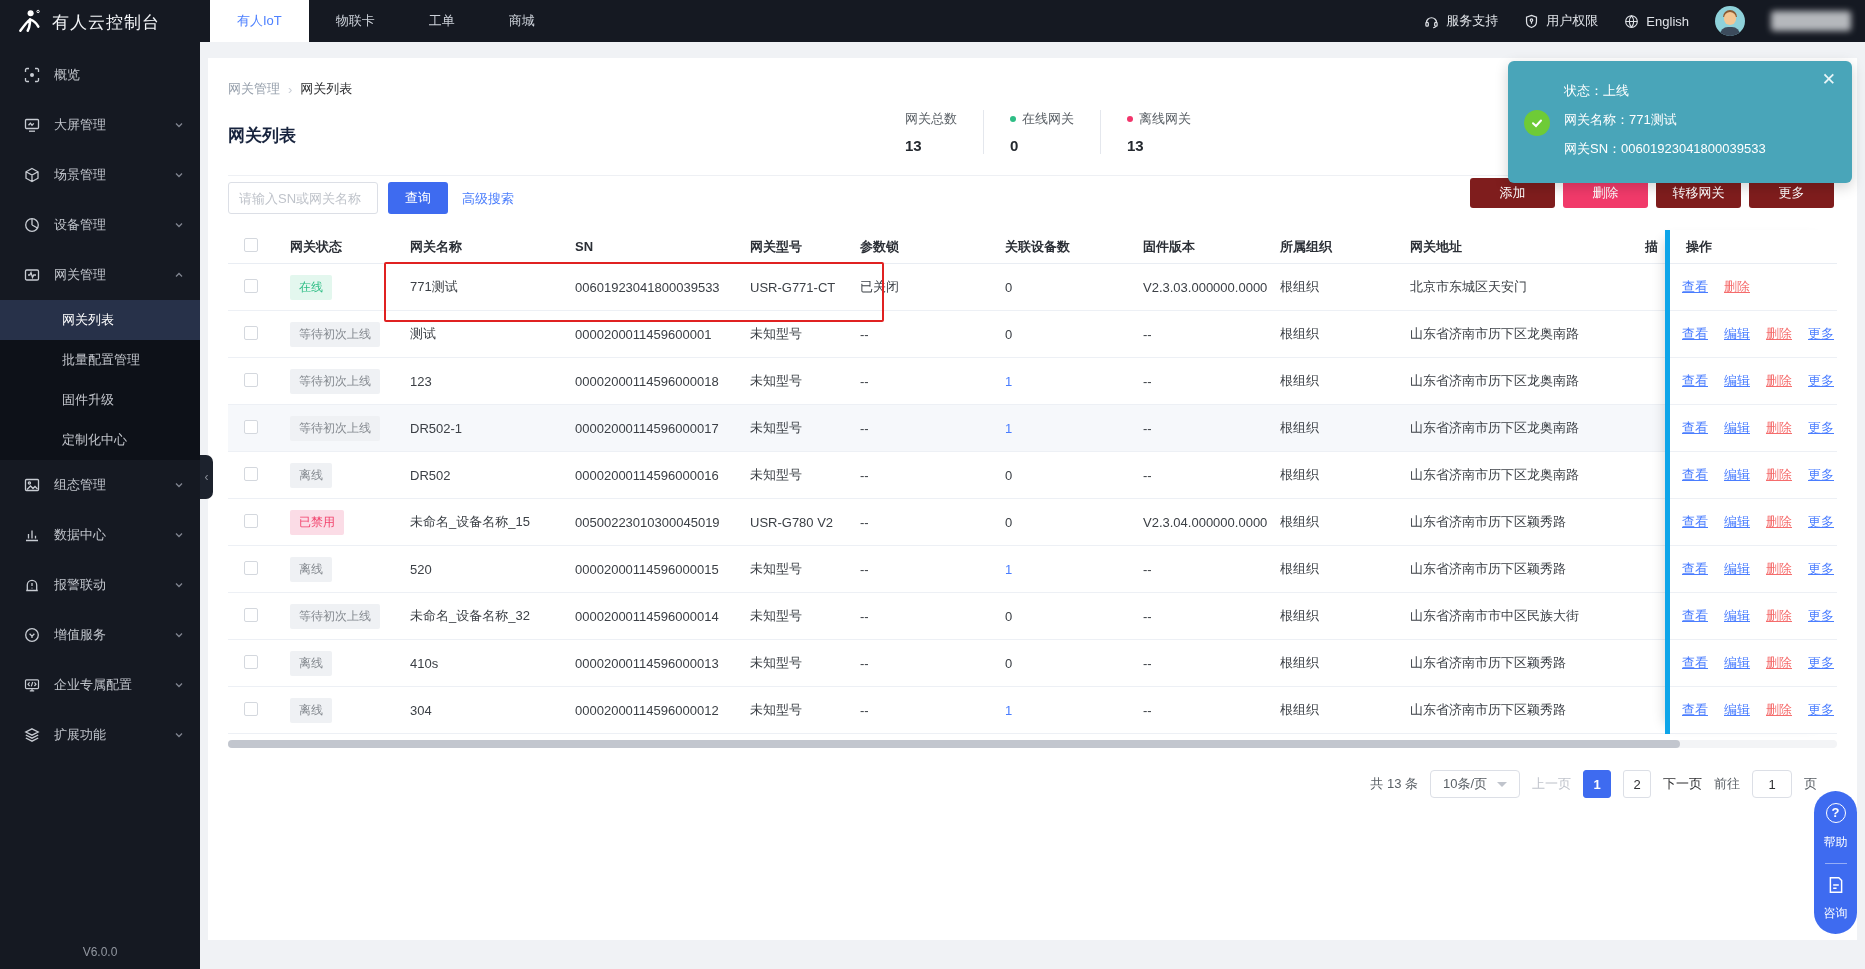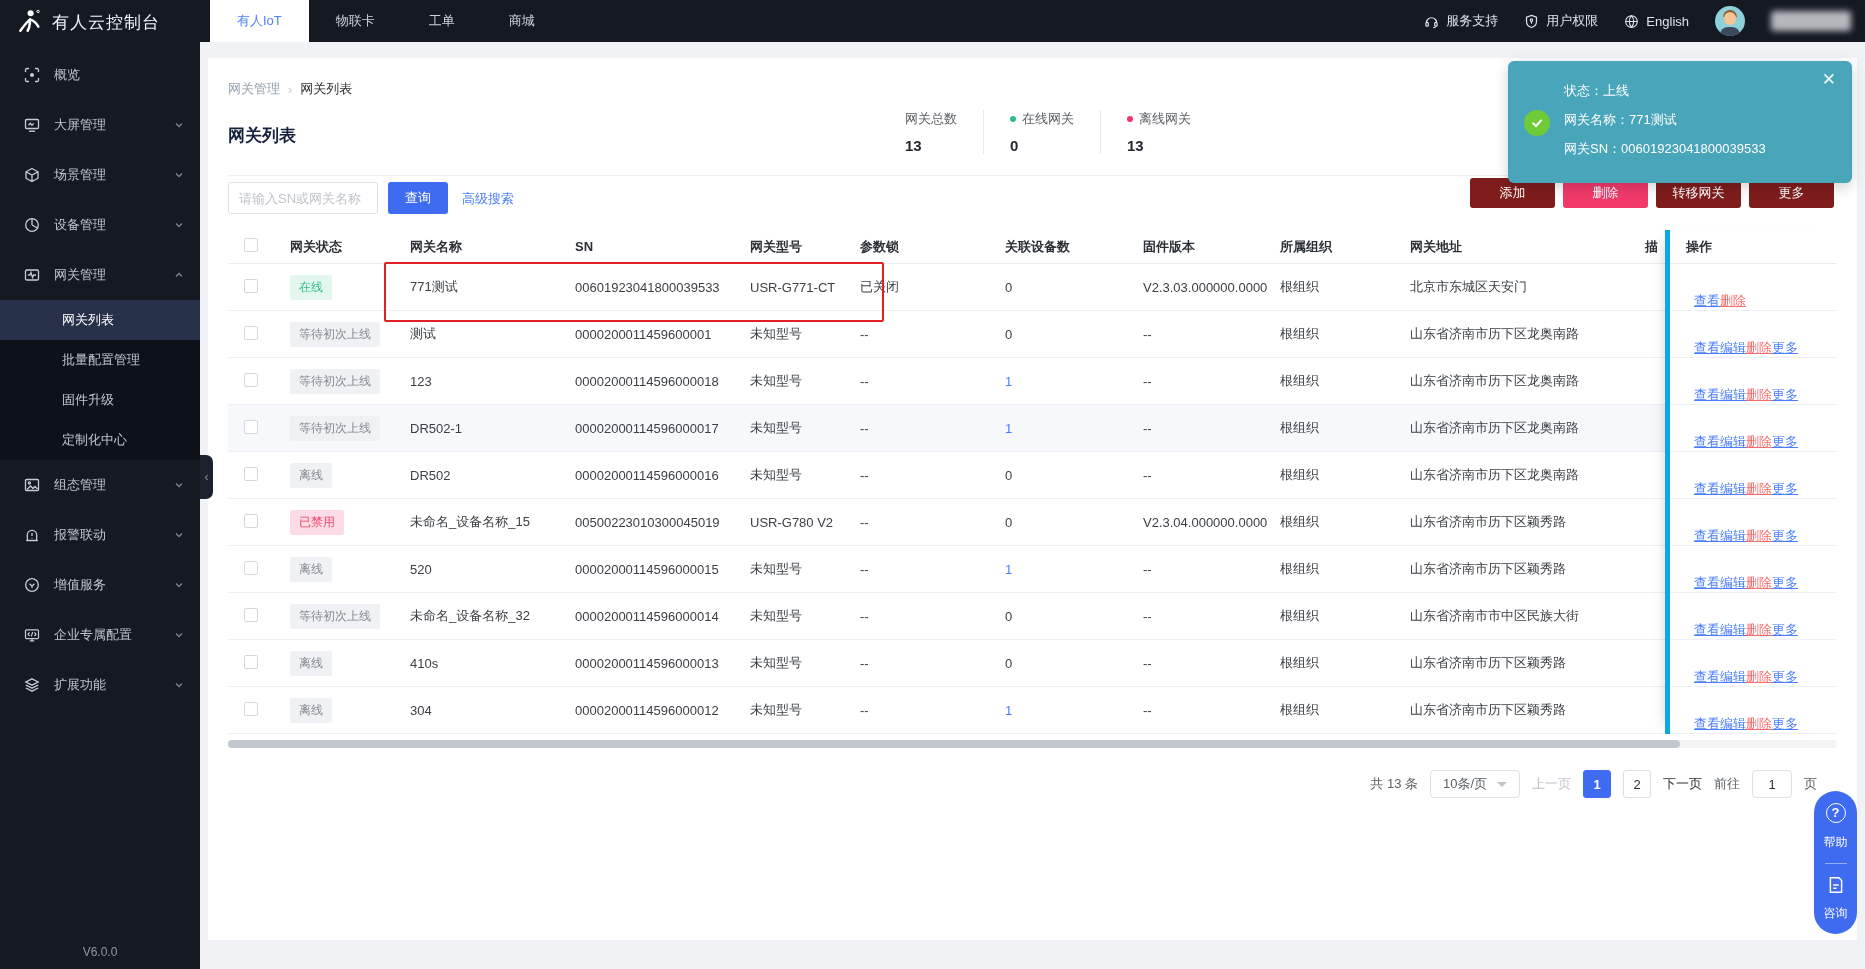--- a/index.html
+++ b/index.html
@@ -69,21 +69,21 @@
   .b-online { background:#e3f7ee; color:#2ebd85; }
   .b-waiting, .b-offline { background:#eff1f4; color:#84898f; }
   .b-disabled { background:#fbdce6; color:#f2436d; }
   .dev-link { color:#4a7dff; cursor:pointer; }
   .red-box { position:absolute; left:156px; top:-2px; width:500px; height:60px; border:2px solid #e02121; border-radius:2px; z-index:3; pointer-events:none; }
   .c-clip { color:#2b2f36; font-weight:bold; }
 
   
   .ops-panel { position:absolute; left:1457px; top:172px; width:172px; background:#fff; border-left:5px solid #0ea5e9; box-shadow:-10px 0 12px -10px rgba(0,0,0,.18); z-index:4; }
   .ops-head { height:34px; display:flex; align-items:center; padding-left:16px; border-bottom:1px solid #e9edf3; font-weight:bold; color:#2b2f36; }
-  .ops-row { height:47px; display:flex; align-items:flex-end; padding-left:24px; border-bottom:1px solid #edf0f5; }
+  .ops-row { height:47px; display:flex; align-items:center; gap:16px; padding-left:12px; border-bottom:1px solid #edf0f5; }
   .op { font-size:13px; color:#4a7dff; text-decoration:underline; }
   .op.delete { color:#f56c6c; }
 
   .hscroll-track { position:absolute; left:20px; top:682px; width:1609px; height:8px; border-radius:4px; background:#f3f4f6; }
   .hscroll-thumb { position:absolute; left:0; top:0; width:1452px; height:8px; border-radius:4px; background:#c2c6ce; cursor:pointer; }
 
   
   .pager { position:absolute; top:712px; right:40px; display:flex; align-items:center; gap:12px; font-size:13px; color:#5a6066; }
   .psel { width:90px; height:28px; border:1px solid #dcdfe6; border-radius:4px; display:flex; align-items:center; justify-content:center; gap:10px; color:#5a6066; cursor:pointer; }
   .psel .tri { width:0; height:0; border-left:5px solid transparent; border-right:5px solid transparent; border-top:5px solid #c0c4cc; }
@@ -242,20 +242,33 @@
     </div>
     <div class="m-item">
       <span style="display:flex;">
         <svg class="ic" width="16" height="16" viewBox="0 0 16 16" fill="none" stroke="#c8ccd3" stroke-width="1.3">
           <rect x="1.5" y="2.5" width="13" height="11" rx="1"></rect>
           <circle cx="5.4" cy="6" r="1.1"></circle>
           <path d="M3 12.5 6.5 9 9 11.5 11 9.5 13.5 12"></path>
         </svg>
       </span>
       <span>组态管理</span>
+      <span class="chev">
+        <svg width="10" height="10" viewBox="0 0 10 10" fill="none" stroke="#808590" stroke-width="1.3">
+            <path d="M2 3.5 5 6.5 8 3.5"></path>
+          </svg>
+      </span>
+    </div>
+    <div class="m-item">
+      <span style="display:flex;">
+        <svg class="ic" width="16" height="16" viewBox="0 0 16 16" fill="none" stroke="#c8ccd3" stroke-width="1.3">
+          <path d="M2 13.5 h12 M4.5 11.5 V7 M8 11.5 V3.5 M11.5 11.5 V8.8"></path>
+        </svg>
+      </span>
+      <span>数据中心</span>
       <span class="chev">
         <svg width="10" height="10" viewBox="0 0 10 10" fill="none" stroke="#808590" stroke-width="1.3">
             <path d="M2 3.5 5 6.5 8 3.5"></path>
           </svg>
       </span>
     </div>
     <div class="m-item">
       <span style="display:flex;">
         <svg class="ic" width="16" height="16" viewBox="0 0 16 16" fill="none" stroke="#c8ccd3" stroke-width="1.3">
           <path d="M3.3 13.5 V8 a4.7 4.7 0 0 1 9.4 0 v5.5 M2.2 13.5 h11.6"></path>

